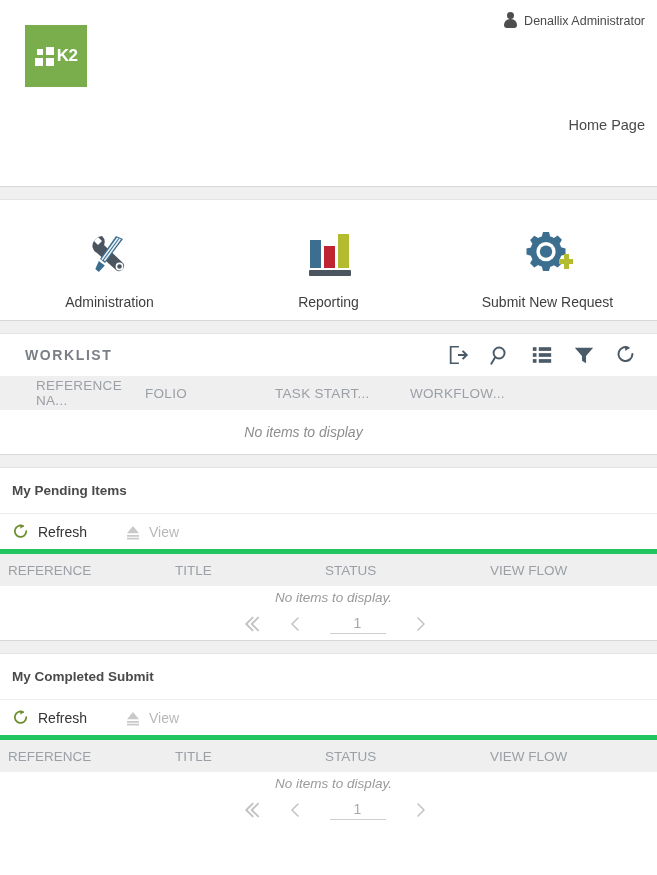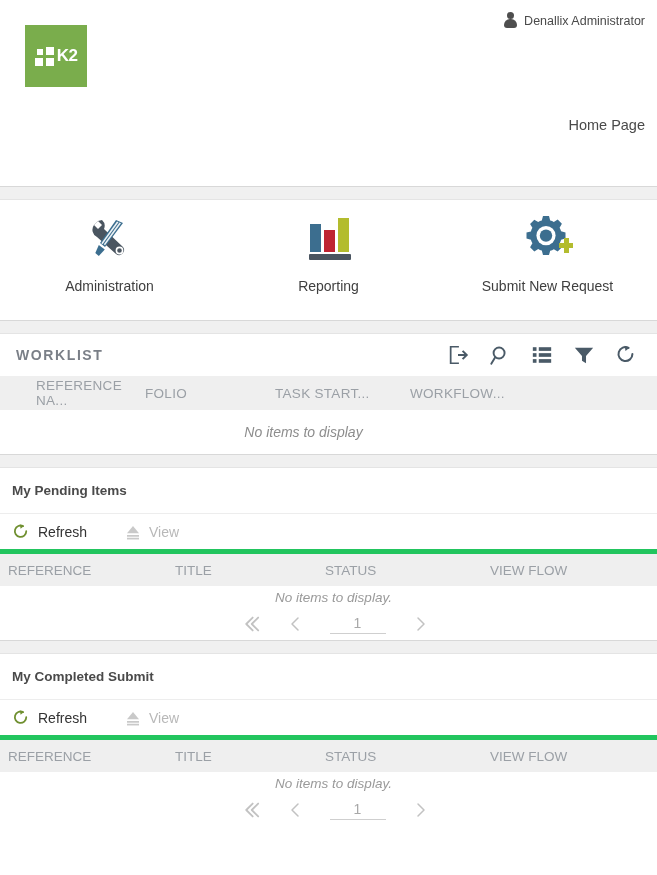--- a/index.html
+++ b/index.html
@@ -61,21 +61,21 @@
 
   
   .band {
     height:14px; background:#f0f0f0;
     border-top:1px solid #d8d8d8; border-bottom:1px solid #e4e4e4;
   }
 
   
   .tiles {
     height:120px; display:flex; align-items:flex-start;
-    padding-top:12px; background:#fff;
+    padding-top:28px; background:#fff;
   }
   .tile {
     flex:1; display:flex; flex-direction:column; align-items:center;
     cursor:pointer; gap:14px;
   }
   .tile-label { font-size:14px; color:#3f3f3f; }
   .tile-icon { width:58px; height:52px; position:relative; }
 
   
   .ic-wrench { position:absolute; left:5px; top:2px; width:48px; height:48px; }
@@ -88,21 +88,21 @@
   .bar.b3 { left:28px; height:34px; background:#b3bc2e; }
   .chart-base { position:absolute; bottom:0; left:-1px; width:42px; height:6px; background:#4a5560; border-radius:1px; }
 
   
   .ic-gear { position:absolute; left:4px; top:2px; width:50px; height:48px; }
 
   
   .panel { background:#fff; }
   .worklist-head {
     height:42px; display:flex; align-items:center; justify-content:space-between;
-    padding:0 20px 0 16px; background:#fff;
+    padding:0 20px 0 25px; background:#fff;
   }
   .worklist-title {
     font-size:14px; font-weight:bold; letter-spacing:1.6px; color:#7a7f87;
   }
   .worklist-tools { display:flex; align-items:center; gap:20px; }
   .tool-icon { width:22px; height:22px; cursor:pointer; color:#4a5a67; display:block; }
 
   .col-head {
     display:flex; align-items:center; height:34px;
     background:#efefef; font-size:13.5px; color:#9ba0a6; letter-spacing:0.3px;

